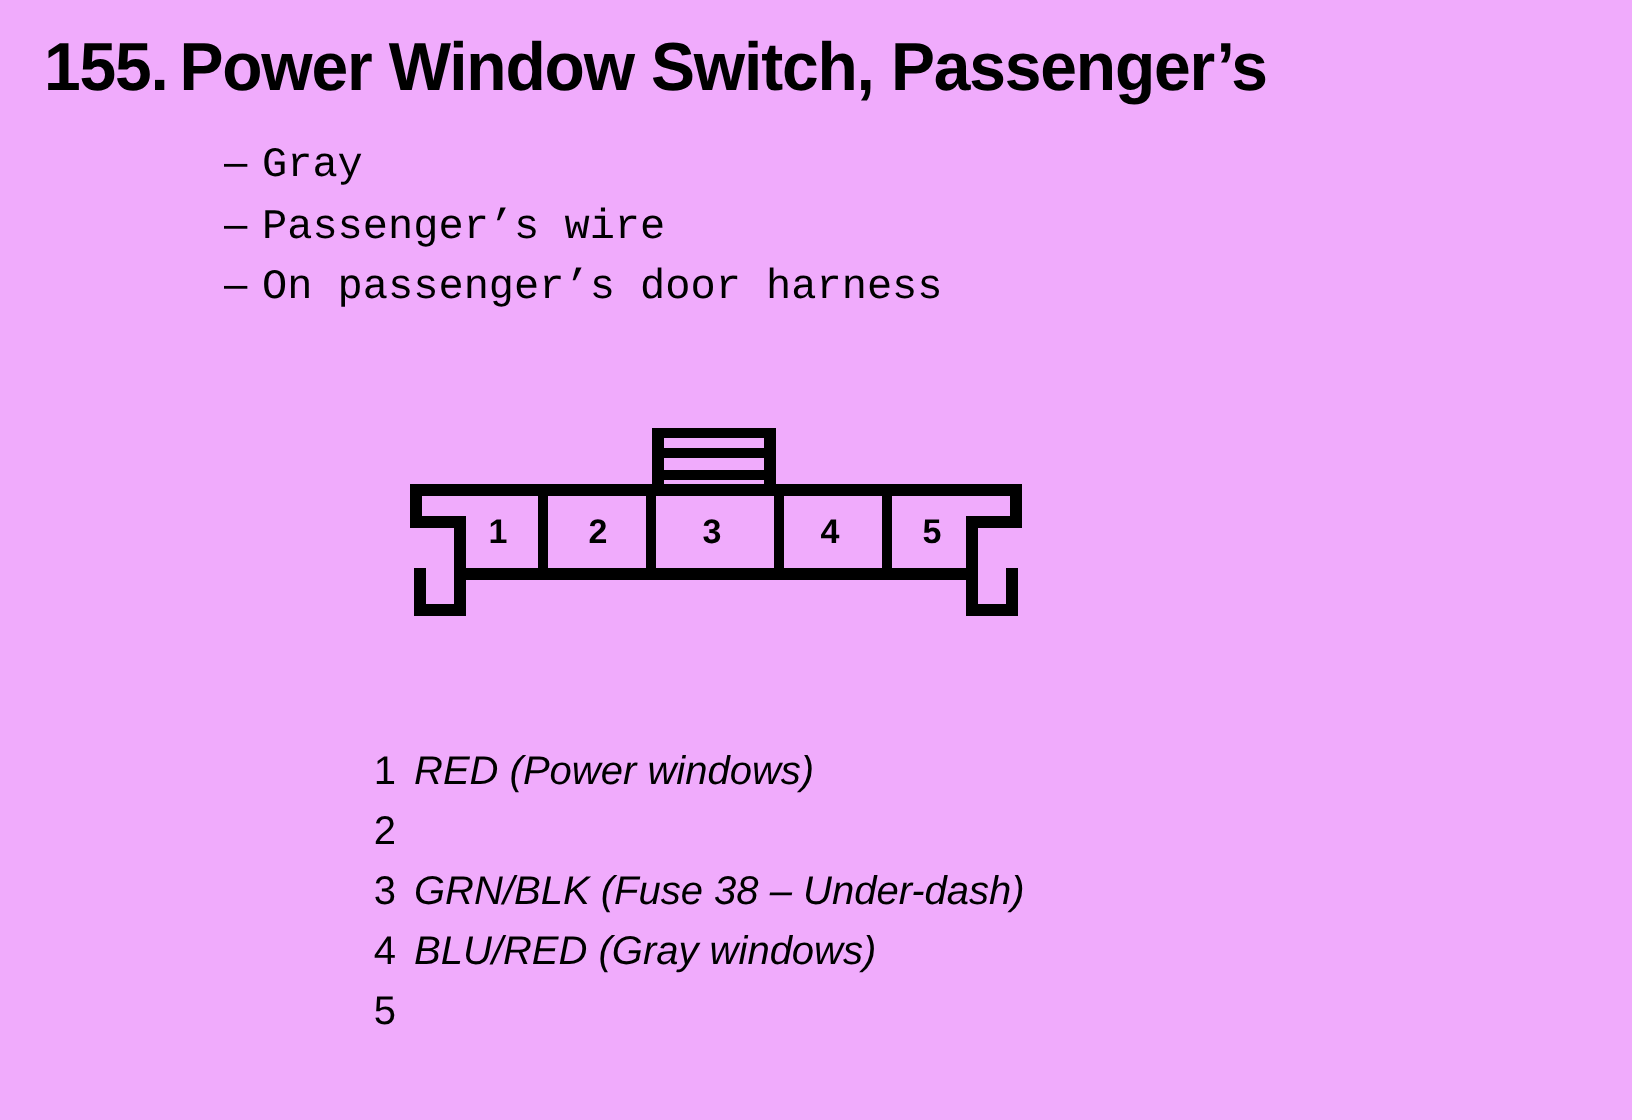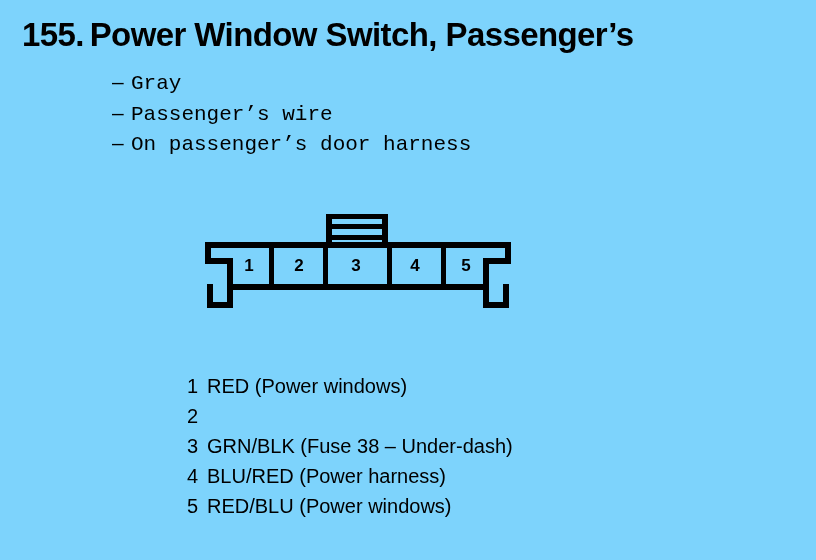--- a/index.html
+++ b/index.html
@@ -13,21 +13,21 @@
     position: relative;
     overflow: hidden;
     font-family: "Liberation Sans", sans-serif;
     color: #000000;
     -webkit-font-smoothing: none;
   }
 
   .page {
     position: absolute;
     inset: 0;
-    background: #7dd3fc;
+    background: #f0abfc;
   }
 
   
   .heading {
     position: absolute;
     left: 22px;
     top: 14px;
     font-size: 34px;
     font-weight: bold;
     letter-spacing: -0.6px;
@@ -93,21 +93,21 @@
     display: flex;
     align-items: baseline;
     height: 30px;
   }
   .legend-num {
     width: 12px;
     flex: 0 0 12px;
     text-align: right;
     margin-right: 9px;
   }
-  .legend-desc { white-space: nowrap; }
+  .legend-desc { white-space: nowrap; font-style: italic; }
 </style>
 </head>
 <body>
 
 <div class="page">
 
   <div class="heading">
     <span class="num">155.</span><span>Power Window Switch, Passenger’s</span>
   </div>
 
@@ -178,21 +178,20 @@
     </div>
     <div class="legend-row">
       <span class="legend-num">2</span>
     </div>
     <div class="legend-row">
       <span class="legend-num">3</span>
       <span class="legend-desc">GRN/BLK (Fuse 38 – Under-dash)</span>
     </div>
     <div class="legend-row">
       <span class="legend-num">4</span>
-      <span class="legend-desc">BLU/RED (Power harness)</span>
+      <span class="legend-desc">BLU/RED (Gray windows)</span>
     </div>
     <div class="legend-row">
       <span class="legend-num">5</span>
-      <span class="legend-desc">RED/BLU (Power windows)</span>
     </div>
   </div>
 
 </div>
 
 </body></html>

